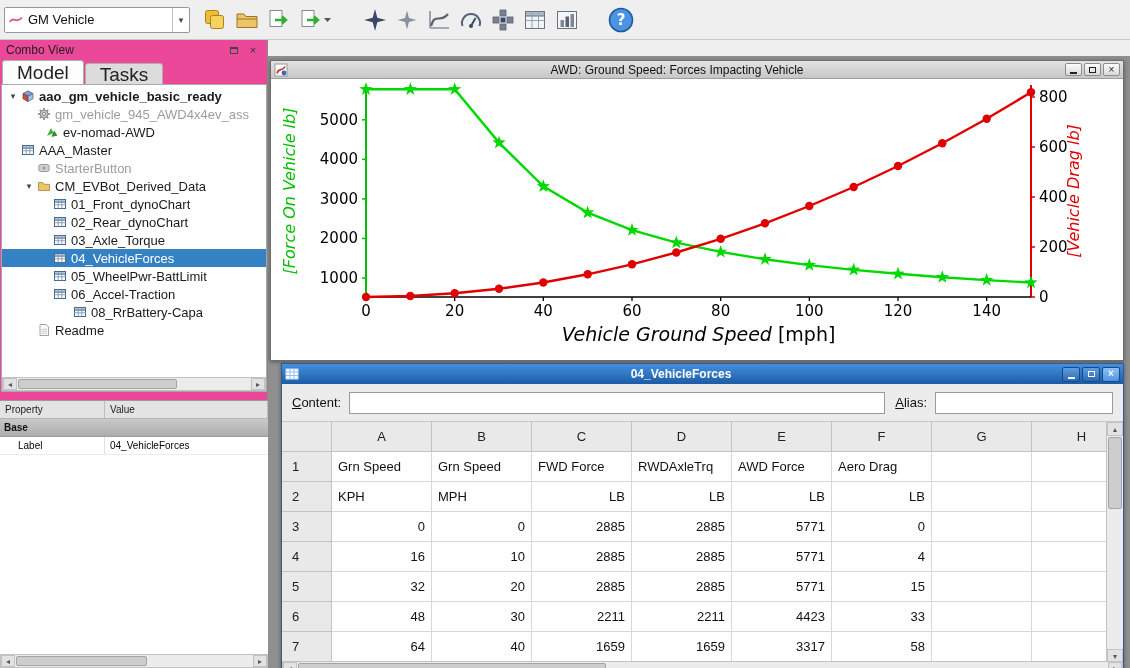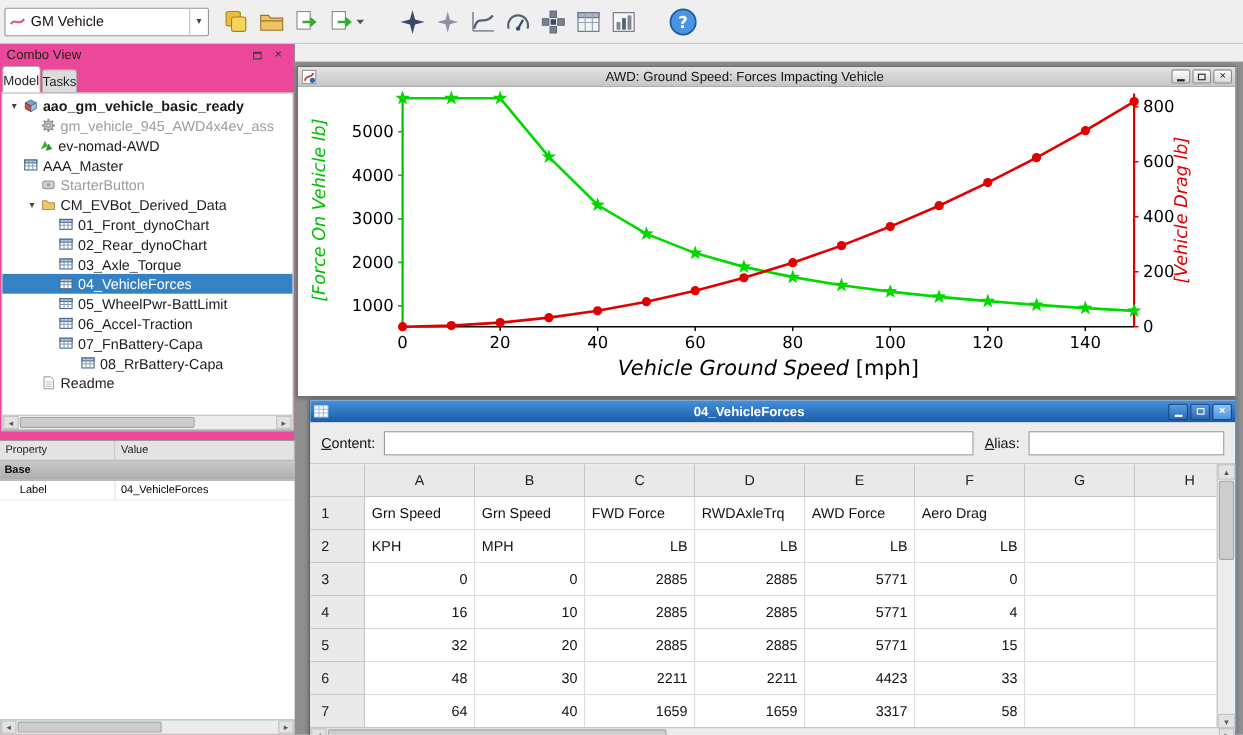--- a/index.html
+++ b/index.html
@@ -23,21 +23,21 @@
   .combo { position:absolute; left:0; top:40px; width:268px; height:628px; background:#ec4899;
            border-right:1px solid #8a8a8a; }
   .panel-title { height:20px; display:flex; align-items:center; font-size:12px; color:#222; padding:0 8px 0 6px; }
   .panel-btns { margin-left:auto; display:flex; gap:7px; align-items:center; }
   .pbtn { width:12px; height:12px; display:flex; align-items:center; justify-content:center; font-size:11px;
           color:#333; line-height:1; }
   .g-float { width:8px; height:7px; border:1px solid #444; border-top-width:2px; }
   .tabs { position:absolute; left:0; top:20px; width:268px; height:24px; display:flex; align-items:flex-end;
           padding-left:2px; }
   .tab { height:21px; line-height:21px; background:#dcdcdc; border:1px solid #adadad; border-bottom:none;
-         border-radius:3px 3px 0 0; padding:0 0; font-size:12px; color:#222; margin-right:1px; }
+         border-radius:3px 3px 0 0; padding:0 14px; font-size:19px; color:#222; margin-right:1px; }
   .tab.active { background:#fdfdfd; height:24px; line-height:24px; position:relative; z-index:3; }
   .tree { position:absolute; left:1px; top:44px; width:266px; height:308px; background:#fff;
           border:1px solid #a8a8a8; overflow:hidden; }
   .tree-rows { position:absolute; left:0; top:2px; right:0; }
   .tree-row { display:flex; align-items:center; height:18px; font-size:13px; color:#1a1a1a; white-space:nowrap; }
   .tree-row.bold { font-weight:bold; }
   .tree-row.muted { color:#9c9c9c; }
   .tree-row.selected { background:#3482c3; color:#fff; }
   .expander { width:14px; font-size:9px; color:#444; text-align:center; flex:none; }
   .tree-row.selected .expander { color:#fff; }
@@ -277,21 +277,21 @@
                   <line x1="1" y1="7" x2="13" y2="7"></line>
                   <line x1="2.8" y1="2.8" x2="11.2" y2="11.2"></line>
                   <line x1="11.2" y1="2.8" x2="2.8" y2="11.2"></line>
                 </g>
                 <circle cx="7" cy="7" r="4" fill="#c4c4c4" stroke="#8f8f8f"></circle>
                 <circle cx="7" cy="7" r="1.6" fill="#f0f0f0" stroke="#8f8f8f"></circle>
               </svg>
             </span>
             <span class="tree-label">gm_vehicle_945_AWD4x4ev_ass</span>
           </div>
-          <div class="tree-row" style="padding-left: 18px;">
+          <div class="tree-row" style="padding-left: 28px;">
             <span class="expander"></span>
             <span class="tree-icon">
               <svg width="14" height="14" viewBox="0 0 14 14">
                 <path d="M2 11 L6 3 L8.5 8 Z" fill="#3fae3f"></path>
                 <path d="M6.5 12 L12.5 10.5 L9 5.5 Z" fill="#2c8f2c"></path>
               </svg>
             </span>
             <span class="tree-label">ev-nomad-AWD</span>
           </div>
           <div class="tree-row" style="padding-left: 4px;">
@@ -382,31 +382,20 @@
           <div class="tree-row" style="padding-left: 36px;">
             <span class="expander"></span>
             <span class="tree-icon">
               <svg width="14" height="14" viewBox="0 0 14 14">
                 <rect x="1.5" y="2.5" width="11" height="9" fill="#fff" stroke="#49678a"></rect>
                 <rect x="1.5" y="2.5" width="11" height="2.6" fill="#b9cfe4" stroke="#49678a"></rect>
                 <path d="M1.5 7.8 H12.5 M5.2 2.5 V11.5 M8.8 2.5 V11.5" stroke="#7e99b5" stroke-width="0.9"></path>
               </svg>
             </span>
             <span class="tree-label">06_Accel-Traction</span>
-          </div>
-          <div class="tree-row" style="padding-left: 36px;">
-            <span class="expander"></span>
-            <span class="tree-icon">
-              <svg width="14" height="14" viewBox="0 0 14 14">
-                <rect x="1.5" y="2.5" width="11" height="9" fill="#fff" stroke="#49678a"></rect>
-                <rect x="1.5" y="2.5" width="11" height="2.6" fill="#b9cfe4" stroke="#49678a"></rect>
-                <path d="M1.5 7.8 H12.5 M5.2 2.5 V11.5 M8.8 2.5 V11.5" stroke="#7e99b5" stroke-width="0.9"></path>
-              </svg>
-            </span>
-            <span class="tree-label">07_FnBattery-Capa</span>
           </div>
           <div class="tree-row" style="padding-left: 36px; margin-left: 20px;">
             <span class="expander"></span>
             <span class="tree-icon">
               <svg width="14" height="14" viewBox="0 0 14 14">
                 <rect x="1.5" y="2.5" width="11" height="9" fill="#fff" stroke="#49678a"></rect>
                 <rect x="1.5" y="2.5" width="11" height="2.6" fill="#b9cfe4" stroke="#49678a"></rect>
                 <path d="M1.5 7.8 H12.5 M5.2 2.5 V11.5 M8.8 2.5 V11.5" stroke="#7e99b5" stroke-width="0.9"></path>
               </svg>
             </span>

